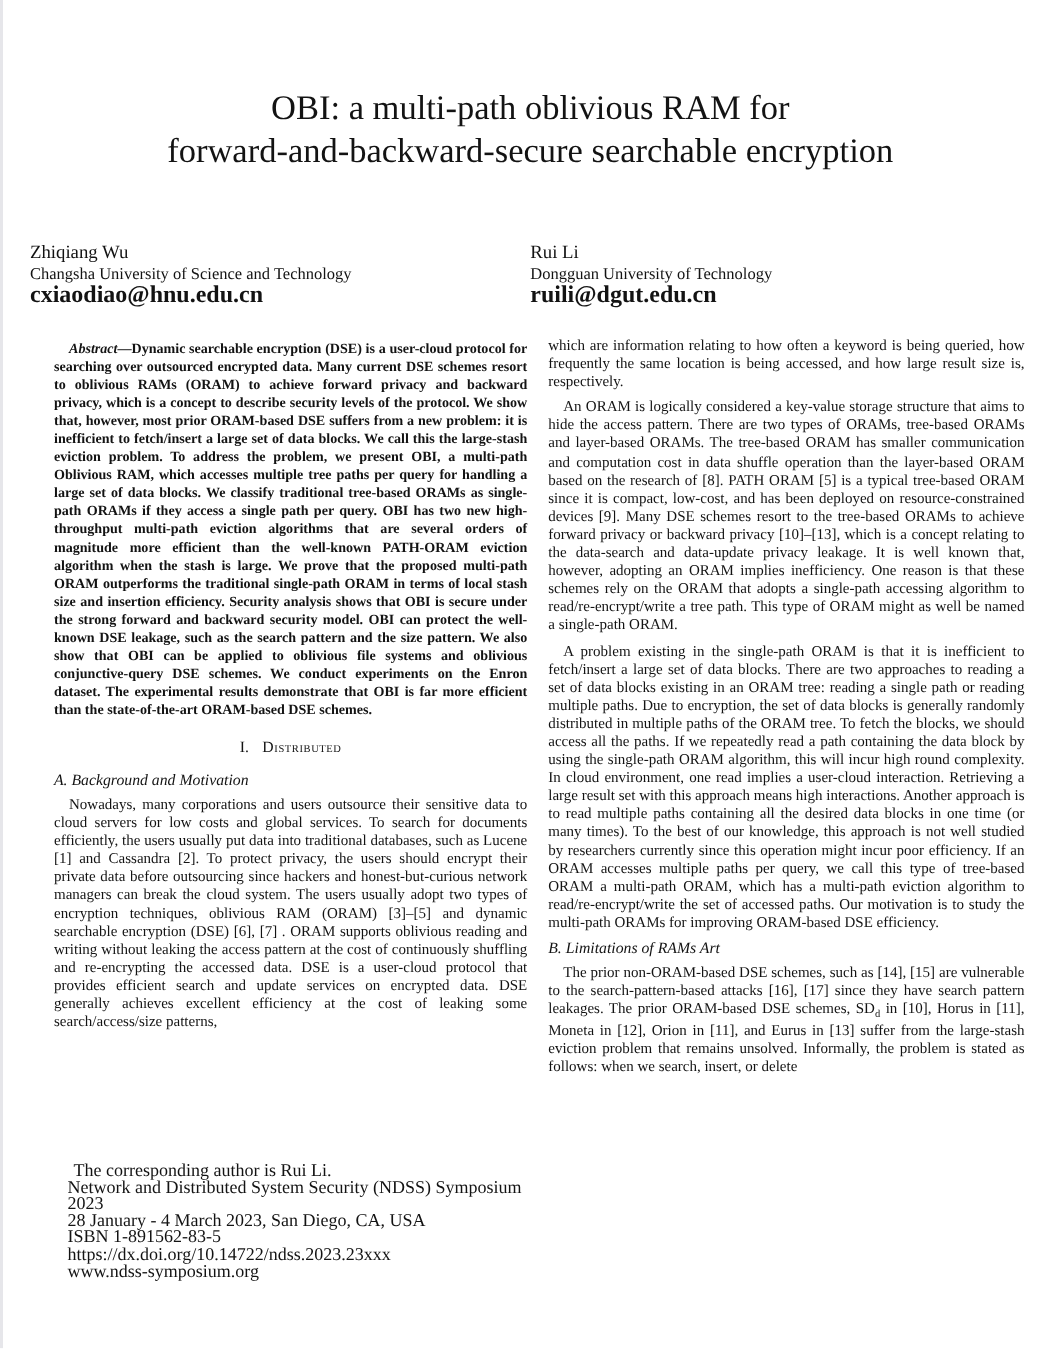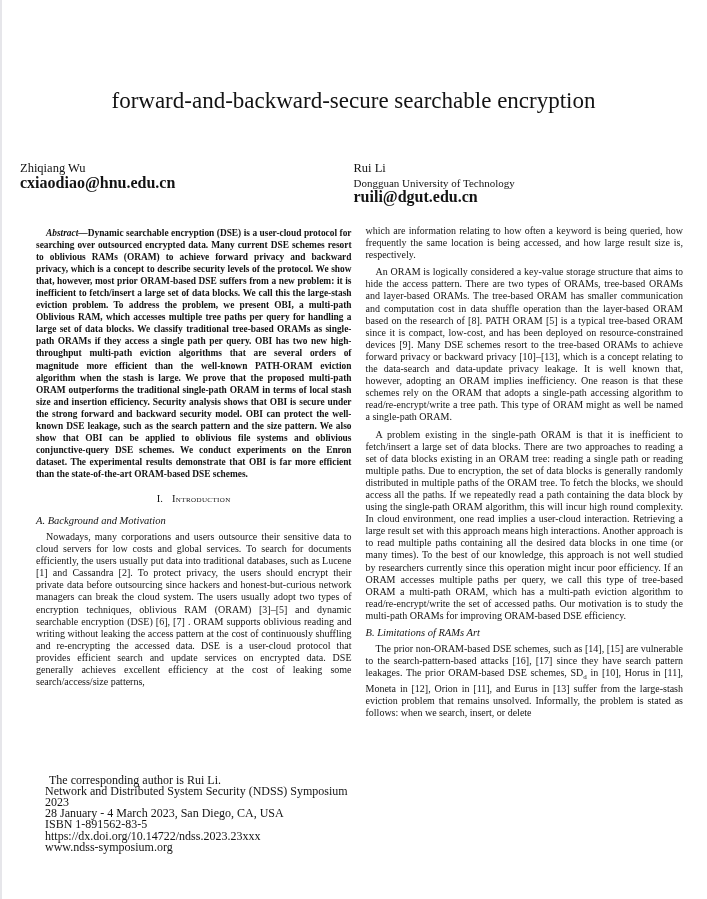--- a/index.html
+++ b/index.html
@@ -75,45 +75,46 @@
   .footnote-line:first-child { text-indent:4px; }
   sub { font-size:7px; }
 </style>
 </head>
 <body>
 
 <div class="page">
   <div class="page-edge"></div>
 
   <h1 class="title">
-    <br>
+    <span>OBI: a multi-path oblivious RAM for</span><br>
     <span>forward-and-backward-secure searchable encryption</span>
   </h1>
 
   <div class="authors">
     <div class="author">
       <div class="author-name">Zhiqiang Wu</div>
+      <div class="author-affil">Changsha University of Science and Technology</div>
       <div class="author-email">cxiaodiao@hnu.edu.cn</div>
     </div>
     <div class="author">
       <div class="author-name">Rui Li</div>
       <div class="author-affil">Dongguan University of Technology</div>
       <div class="author-email">ruili@dgut.edu.cn</div>
     </div>
   </div>
 
   <div class="columns">
 
     <div class="col-left">
       <p class="abstract">
         <span class="abstract-label">Abstract</span><span>—</span><span>Dynamic searchable encryption (DSE) is a user-cloud protocol for searching over outsourced encrypted data. Many current DSE schemes resort to oblivious RAMs (ORAM) to achieve forward privacy and backward privacy, which is a concept to describe security levels of the protocol. We show that, however, most prior ORAM-based DSE suffers from a new problem: it is inefficient to fetch/insert a large set of data blocks. We call this the large-stash eviction problem. To address the problem, we present OBI, a multi-path Oblivious RAM, which accesses multiple tree paths per query for handling a large set of data blocks. We classify traditional tree-based ORAMs as single-path ORAMs if they access a single path per query. OBI has two new high-throughput multi-path eviction algorithms that are several orders of magnitude more efficient than the well-known PATH-ORAM eviction algorithm when the stash is large. We prove that the proposed multi-path ORAM outperforms the traditional single-path ORAM in terms of local stash size and insertion efficiency. Security analysis shows that OBI is secure under the strong forward and backward security model. OBI can protect the well-known DSE leakage, such as the search pattern and the size pattern. We also show that OBI can be applied to oblivious file systems and oblivious conjunctive-query DSE schemes. We conduct experiments on the Enron dataset. The experimental results demonstrate that OBI is far more efficient than the state-of-the-art ORAM-based DSE schemes.</span>
       </p>
 
       <h2 class="section-heading">
-        <span class="section-number">I.</span><span class="smallcaps">Introduction</span>
+        <span class="section-number">I.</span><span class="smallcaps">Distributed</span>
       </h2>
 
       <h3 class="subsection">A. Background and Motivation</h3>
 
       <p class="body-p indent">Nowadays, many corporations and users outsource their sensitive data to cloud servers for low costs and global services. To search for documents efficiently, the users usually put data into traditional databases, such as Lucene [1] and Cassandra [2]. To protect privacy, the users should encrypt their private data before outsourcing since hackers and honest-but-curious network managers can break the cloud system. The users usually adopt two types of encryption techniques, oblivious RAM (ORAM) [3]–[5] and dynamic searchable encryption (DSE) [6], [7] . ORAM supports oblivious reading and writing without leaking the access pattern at the cost of continuously shuffling and re-encrypting the accessed data. DSE is a user-cloud protocol that provides efficient search and update services on encrypted data. DSE generally achieves excellent efficiency at the cost of leaking some search/access/size patterns,</p>
 
       <div class="footnote">
         <div class="footnote-line">The corresponding author is Rui Li.</div>
         <div class="footnote-line">Network and Distributed System Security (NDSS) Symposium 2023</div>
         <div class="footnote-line">28 January - 4 March 2023, San Diego, CA, USA</div>

